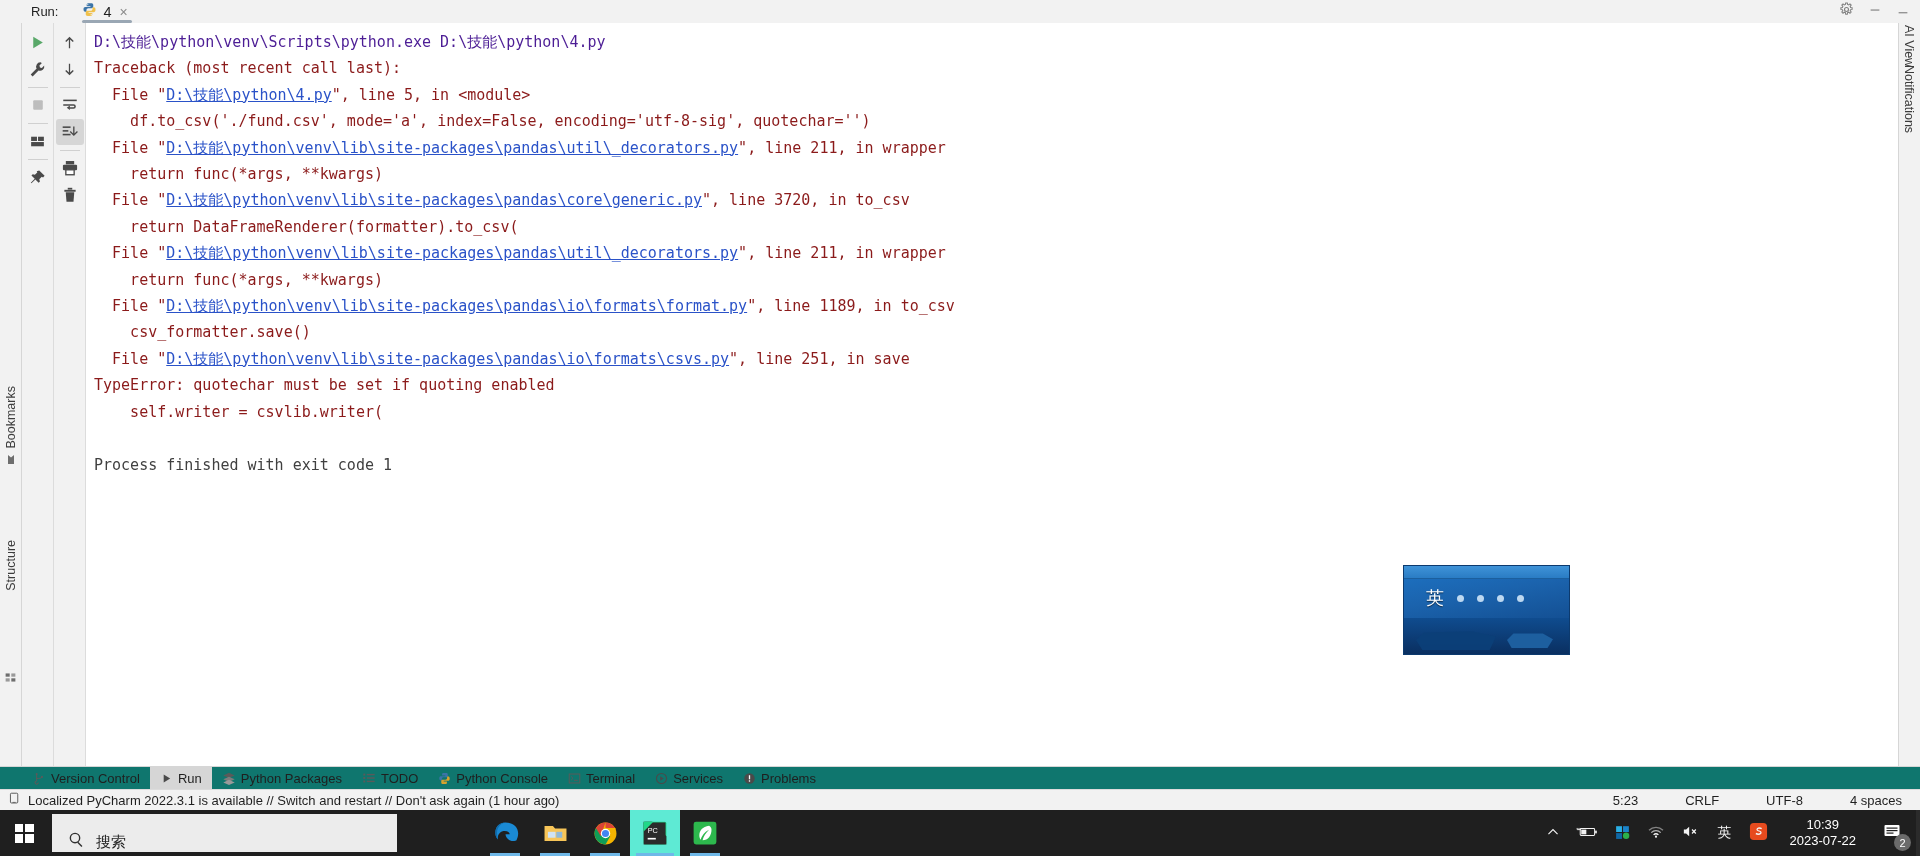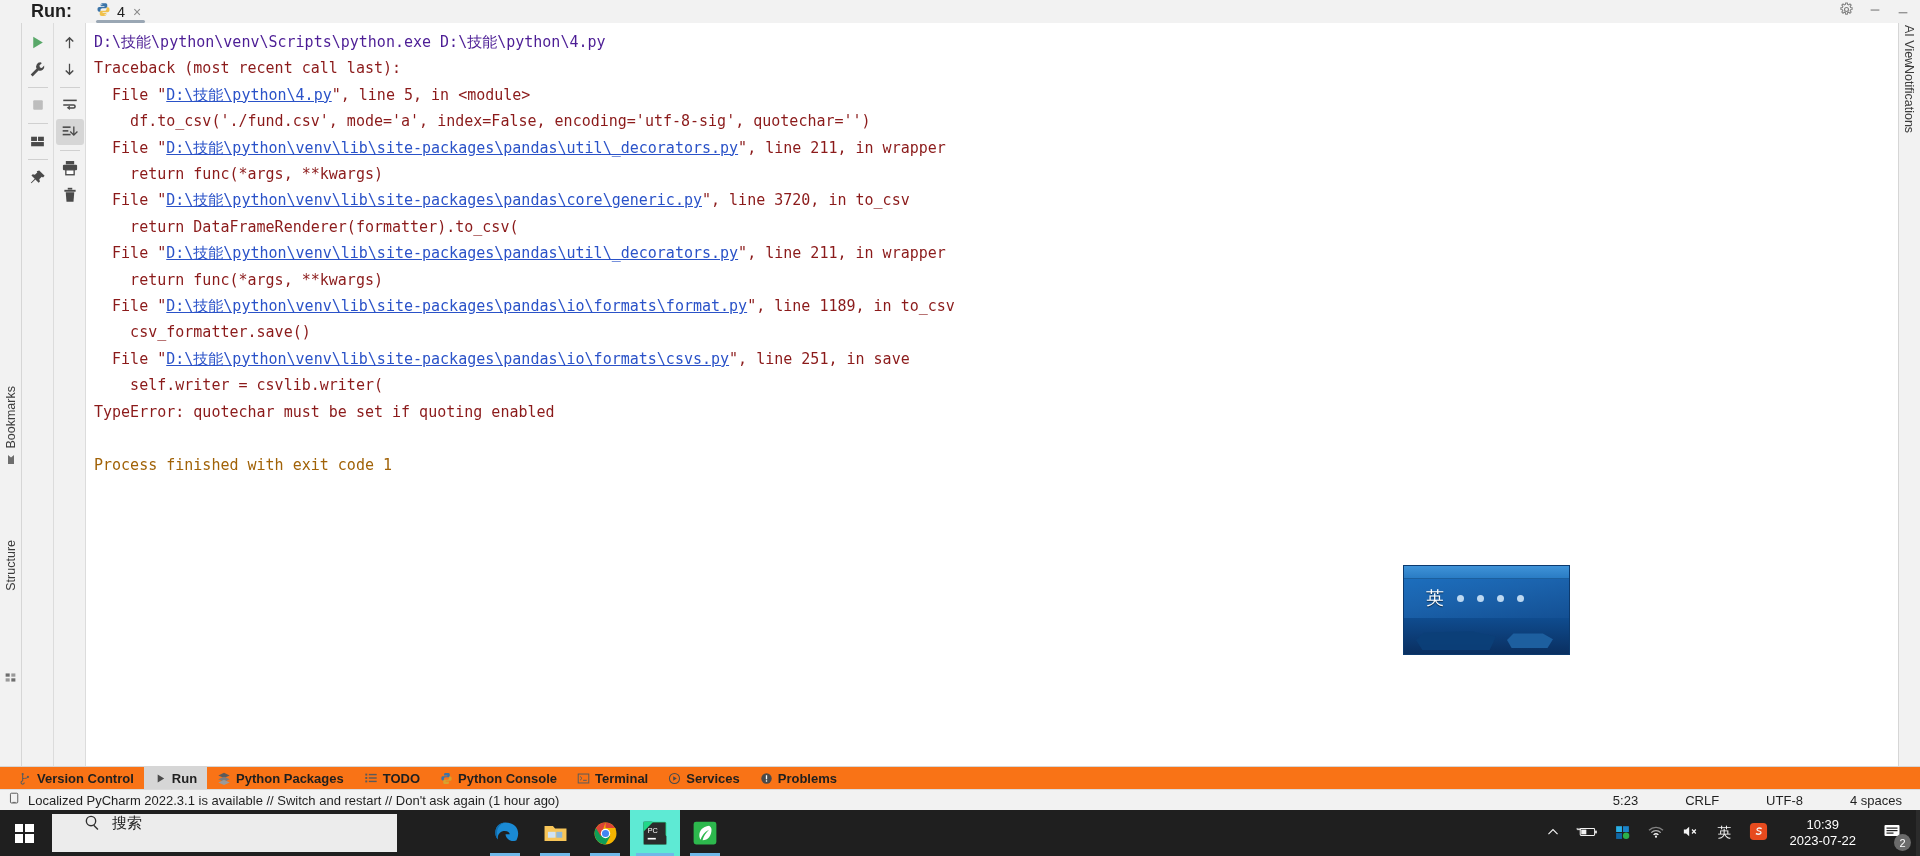--- a/index.html
+++ b/index.html
@@ -25,24 +25,23 @@
 
   
   .topbar {
     position: relative;
     height: 23px;
     background: #f2f2f2;
     display: flex; align-items: center;
     flex: 0 0 auto;
   }
   .run-label {
-    font-size: 18px; color: #1f1f1f;
+    font-size: 13px; color: #1f1f1f;
     margin-left: 31px;
     line-height: 23px;
-    font-weight: bold;
   }
   .runtab {
     margin-left: 20px;
     height: 23px;
     display: flex; align-items: center;
     gap: 6px;
     padding: 0 8px 0 4px;
     position: relative;
   }
   .runtab .tab-underline {
@@ -119,21 +118,21 @@
     padding: 6px 0 0 8px;
   }
   .cline {
     font-family: "DejaVu Sans Mono", "Liberation Mono", monospace;
     font-size: 15px;
     line-height: 26.4px;
     white-space: pre;
     color: #8b1a1a;
   }
   .cline.cmd { color: #4c1d95; }
-  .cline.done { color: #a16207; }
+  .cline.done { color: #404040; }
   .cline.err { color: #8b1a1a; }
   .link {
     color: #2a52c8;
     text-decoration: underline;
     cursor: pointer;
   }
   .console-scroll {
     position: absolute; right: 0; top: 0; width: 12px; bottom: 0;
   }
 
@@ -151,25 +150,24 @@
     white-space: nowrap; cursor: pointer;
     display: flex; align-items: center; gap: 5px;
   }
   .rightstrip .vlabel2.aiview { top: 2px; }
   .rightstrip .vlabel2.notif { top: 42px; }
 
   
   .toolbar-bottom {
     flex: 0 0 auto;
     height: 23px;
-    background: #f97316;
+    background: #0f766e;
     border-top: 1px solid #d6d6d6;
     display: flex; align-items: stretch;
-    padding-left: 9px;
-    font-weight: bold;
+    padding-left: 23px;
   }
   .twbtn {
     display: flex; align-items: center; gap: 5px;
     padding: 0 10px;
     font-size: 13px; color: #1f1f1f;
     cursor: pointer;
   }
   .twbtn.active { background: #d6d6d6; }
 
   
@@ -248,22 +246,22 @@
   .winlogo {
     width: 19px; height: 19px;
     display: grid; grid-template-columns: 1fr 1fr; grid-template-rows: 1fr 1fr;
     gap: 2.5px;
   }
   .winlogo i { background: #ffffff; display: block; }
   .searchbox {
     width: 345px; height: 38px;
     margin-left: 4px;
     background: #ececec;
-    display: flex; align-items: flex-start; gap: 11px;
-    padding-left: 32px;
+    display: flex; align-items: flex-end; gap: 11px;
+    padding-left: 16px;
     cursor: text;
   }
   .searchbox .s-ico { color: #303030; }
   .searchbox .s-ph { font-size: 15px; color: #262626; }
   .tasks {
     display: flex; align-items: center; gap: 0px;
     margin-left: 83px;
   }
   .task {
     width: 50px; height: 46px;
@@ -451,22 +449,22 @@
             <div class="cline err"><span>    df.to_csv('./fund.csv', mode='a', index=False, encoding='utf-8-sig', quotechar='')</span></div>
             <div class="cline err"><span>  File "</span><span class="link">D:\技能\python\venv\lib\site-packages\pandas\util\_decorators.py</span><span>", line 211, in wrapper</span></div>
             <div class="cline err"><span>    return func(*args, **kwargs)</span></div>
             <div class="cline err"><span>  File "</span><span class="link">D:\技能\python\venv\lib\site-packages\pandas\core\generic.py</span><span>", line 3720, in to_csv</span></div>
             <div class="cline err"><span>    return DataFrameRenderer(formatter).to_csv(</span></div>
             <div class="cline err"><span>  File "</span><span class="link">D:\技能\python\venv\lib\site-packages\pandas\util\_decorators.py</span><span>", line 211, in wrapper</span></div>
             <div class="cline err"><span>    return func(*args, **kwargs)</span></div>
             <div class="cline err"><span>  File "</span><span class="link">D:\技能\python\venv\lib\site-packages\pandas\io\formats\format.py</span><span>", line 1189, in to_csv</span></div>
             <div class="cline err"><span>    csv_formatter.save()</span></div>
             <div class="cline err"><span>  File "</span><span class="link">D:\技能\python\venv\lib\site-packages\pandas\io\formats\csvs.py</span><span>", line 251, in save</span></div>
+            <div class="cline err"><span>TypeError: quotechar must be set if quoting enabled</span></div>
             <div class="cline err"><span>    self.writer = csvlib.writer(</span></div>
-            <div class="cline err"><span>TypeError: quotechar must be set if quoting enabled</span></div>
             <div class="cline err"><span> </span></div>
             <div class="cline done"><span>Process finished with exit code 1</span></div>
           </div>
         <div class="console-scroll"></div>
       </div>
 
       <div class="rightstrip">
         <div class="vlabel2 aiview">
           <span>AI View</span>
         </div>

